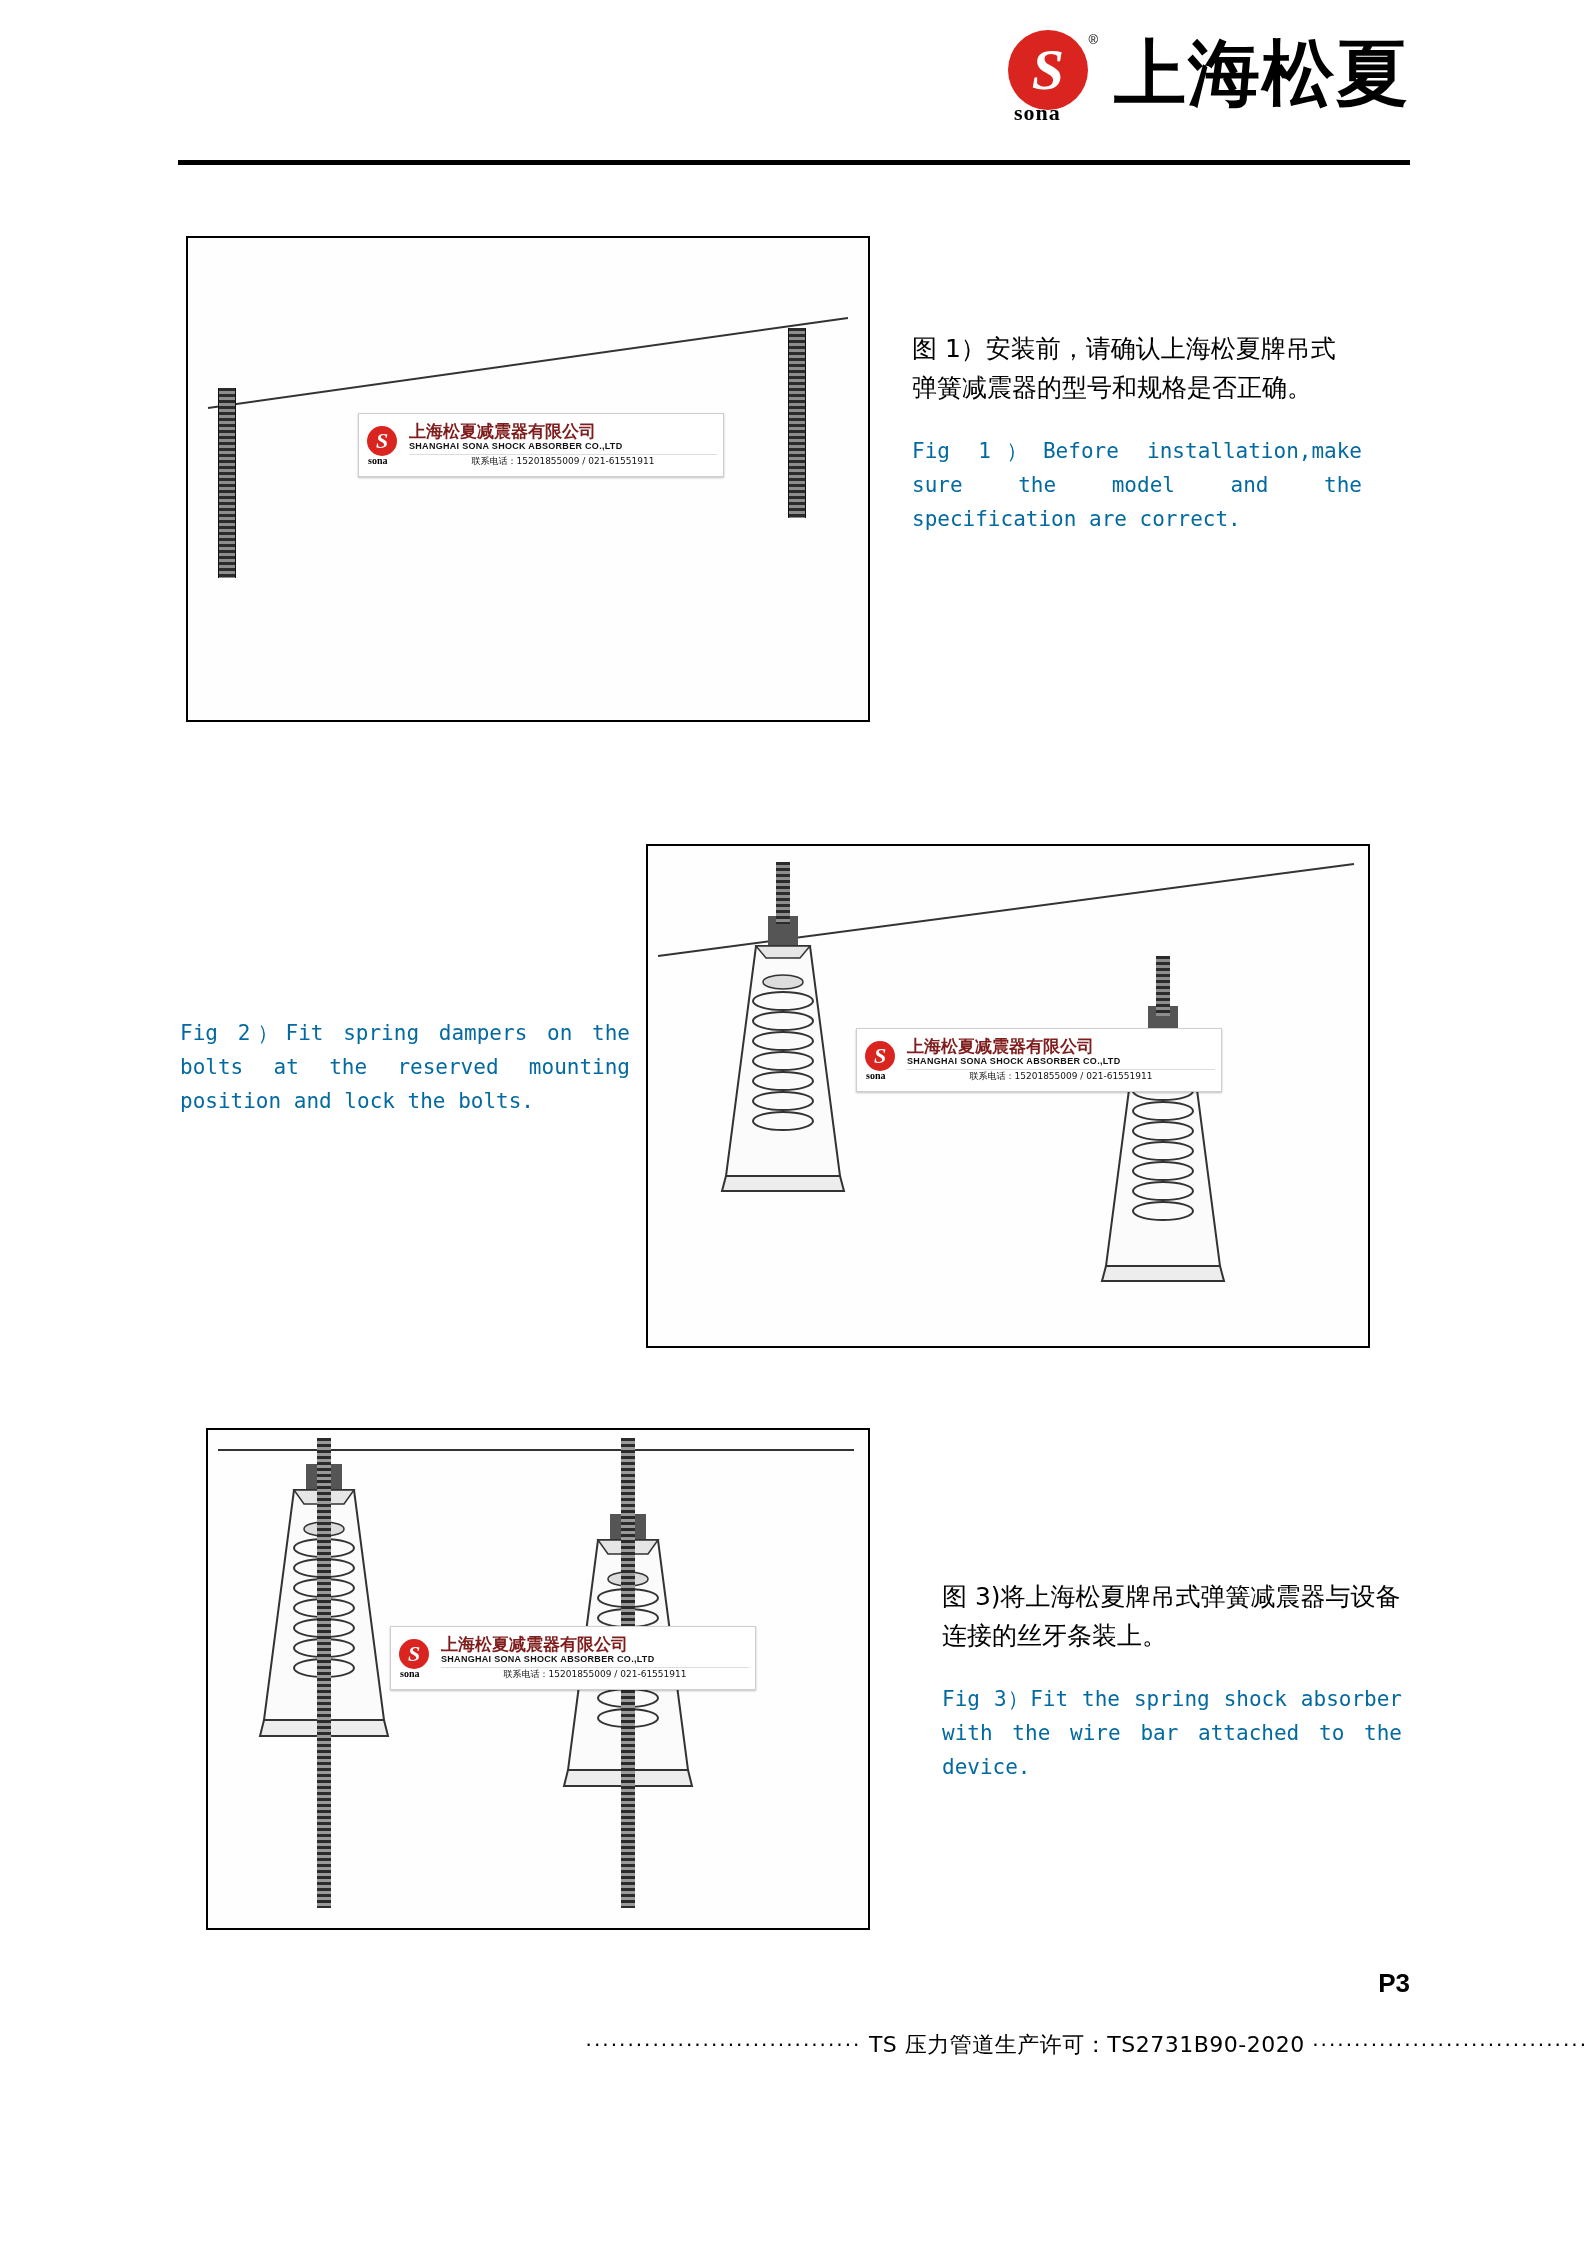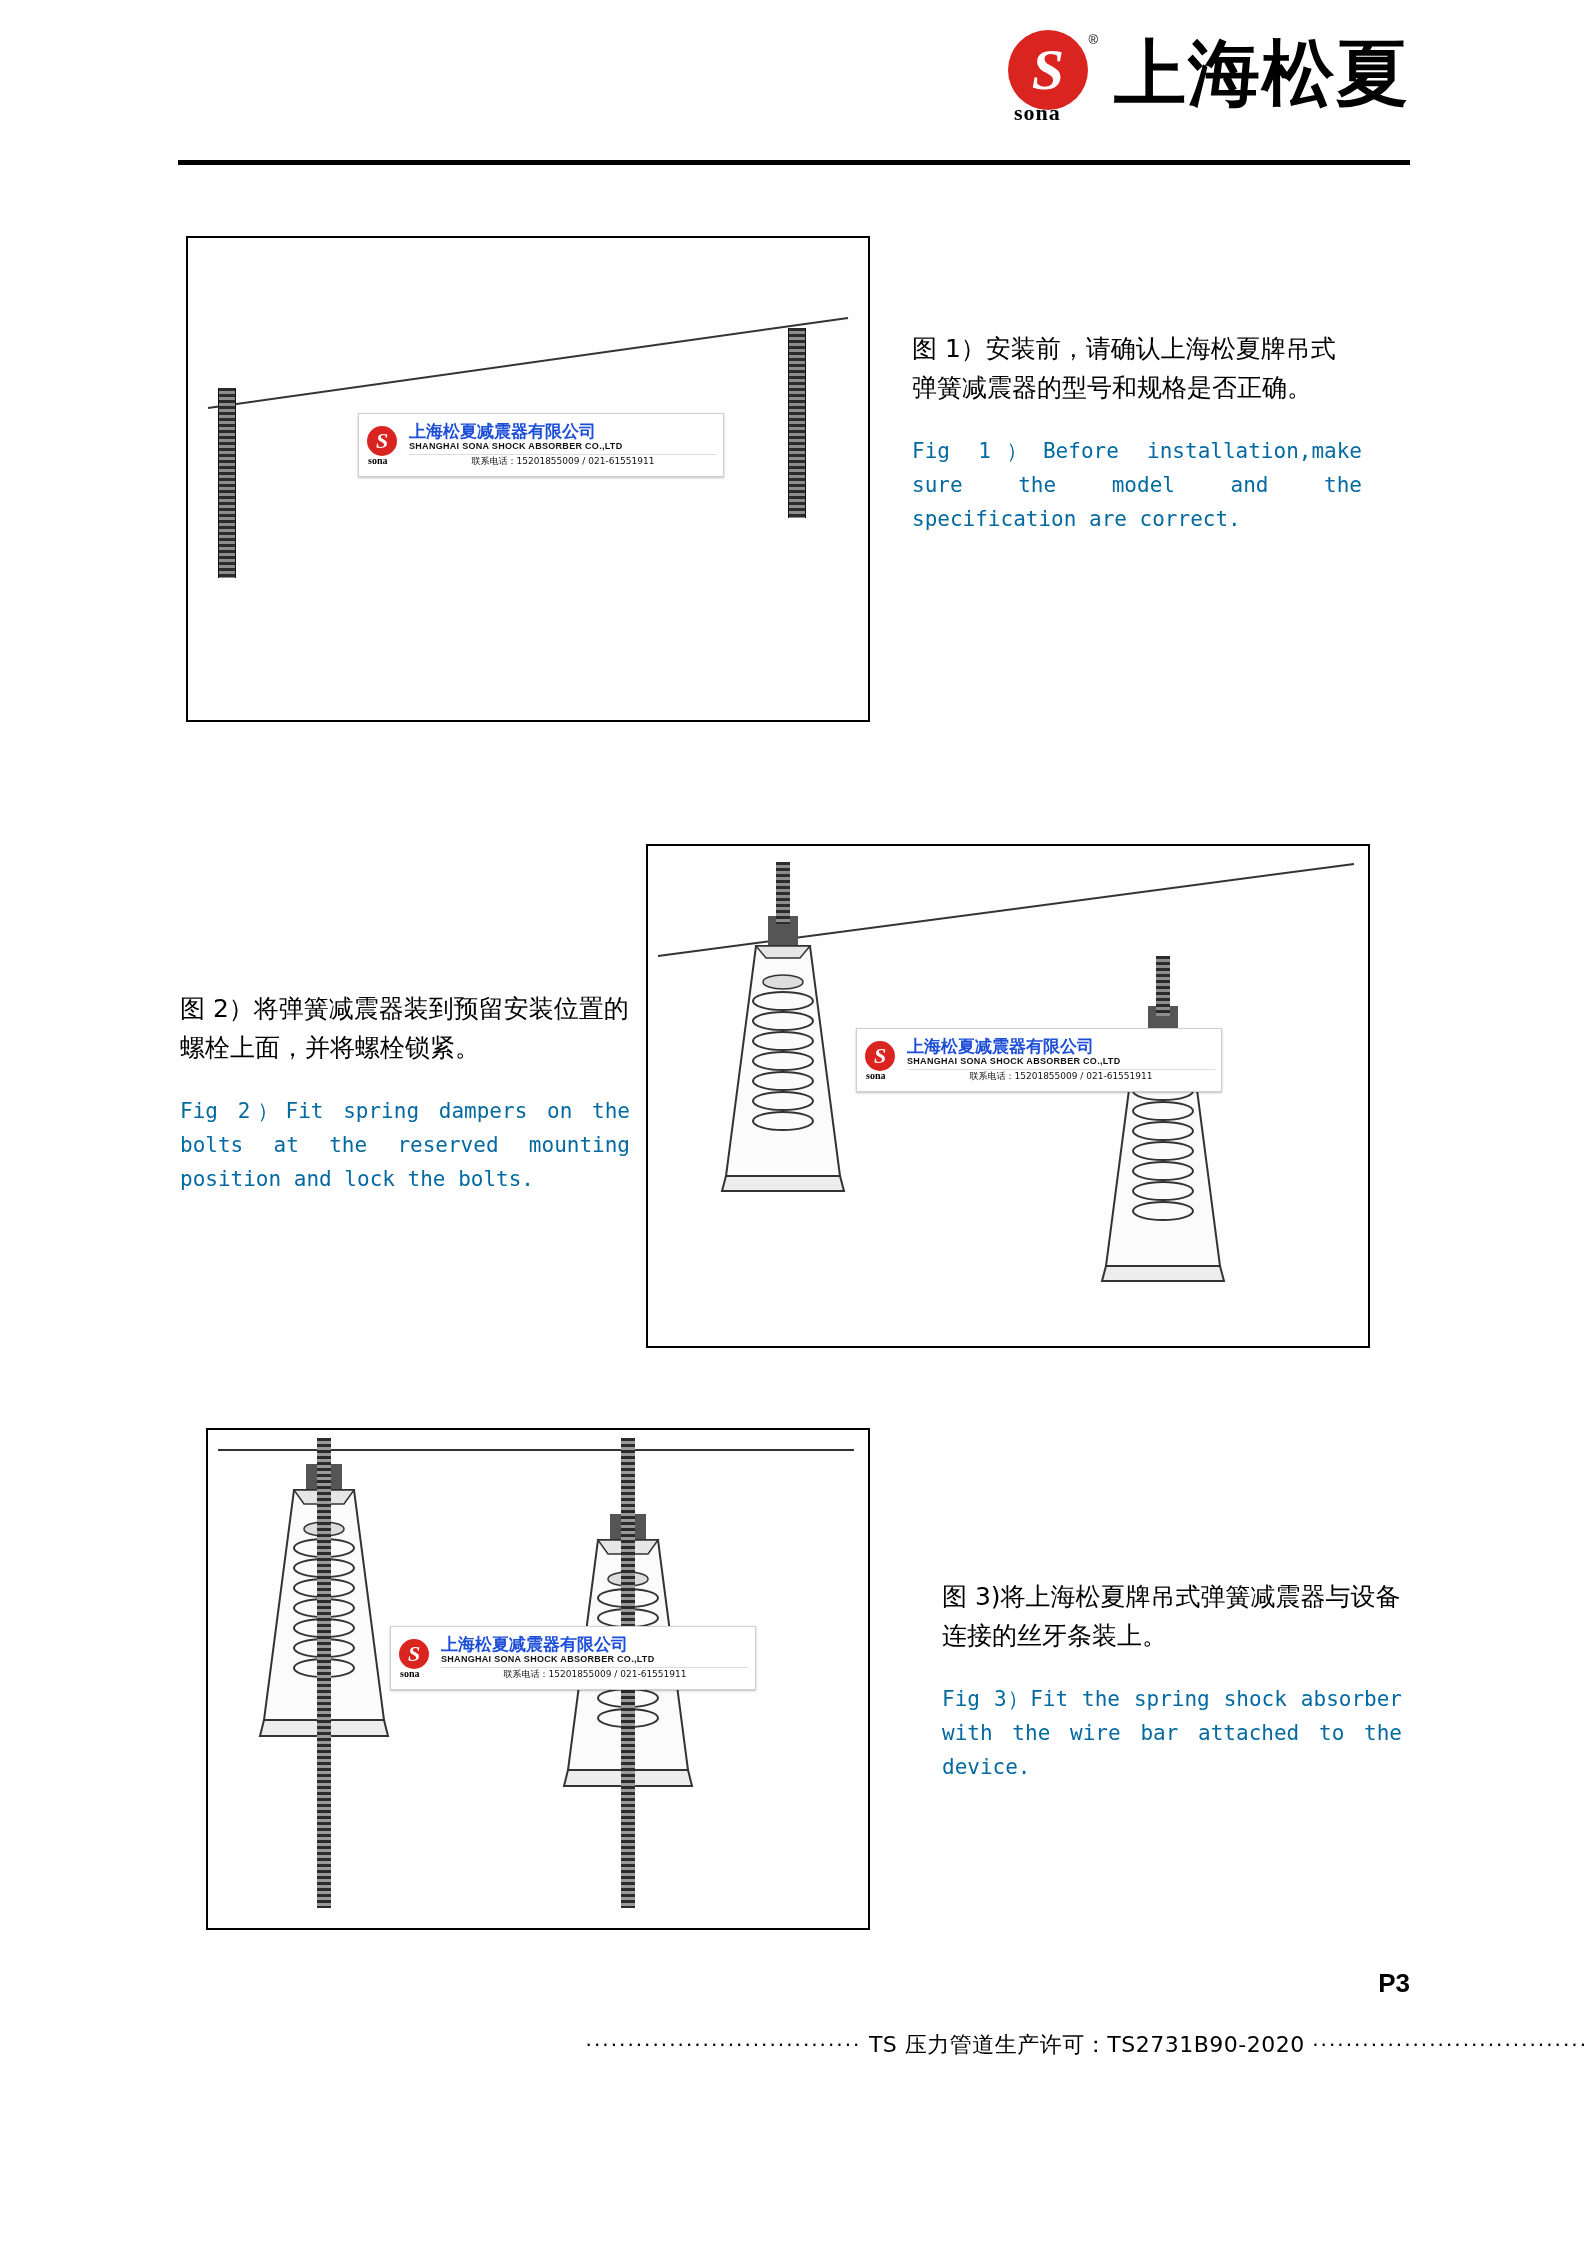--- a/index.html
+++ b/index.html
@@ -133,21 +133,21 @@
   }
   .plate .p-sona{
     position:absolute;left:3px;bottom:-2px;
     font-family:"Liberation Serif",serif;font-weight:bold;font-size:10px;
   }
   .plate .p-txt{flex:1;min-width:0;}
   .plate .p-cn{
     font-family:"DejaVu Sans",sans-serif;
     font-weight:bold;
     font-size:17px;
-    color:#1d4ed8;
+    color:#7f1d1d;
     line-height:1.1;
     white-space:nowrap;
   }
   .plate .p-en{
     font-family:"Liberation Sans",sans-serif;
     font-weight:bold;
     font-size:9px;
     color:#111;
     letter-spacing:.3px;
     line-height:1.2;
@@ -328,21 +328,20 @@
         <div class="p-txt">
           <div class="p-cn">上海松夏减震器有限公司</div>
           <div class="p-en">SHANGHAI  SONA  SHOCK  ABSORBER  CO.,LTD</div>
           <div class="p-tel">联系电话：15201855009 / 021-61551911</div>
         </div>
       </div>
     </div>
   </div>
 
   <div class="caption" style="left:180px; top:990px; width:450px;">
-    <div class="cap-cn">图 2）将弹簧减震器装到预留安装位置的螺栓上面，并将螺栓锁紧。</div>
     <div class="cap-en">Fig 2）Fit spring dampers on the bolts at the reserved mounting position and lock the bolts.</div>
   </div>
 
   <div class="figbox" style="left:206px; top:1428px; width:660px; height:498px;">
     <div class="fig-scene">
       <svg width="656" height="494" style="position:absolute;left:0;top:0;">
         <line x1="10" y1="20" x2="646" y2="20" stroke="#333" stroke-width="2"></line>
 
         <g>
           <path d="M98,60 L134,60 L134,34 L98,34 Z" fill="#555"></path>

